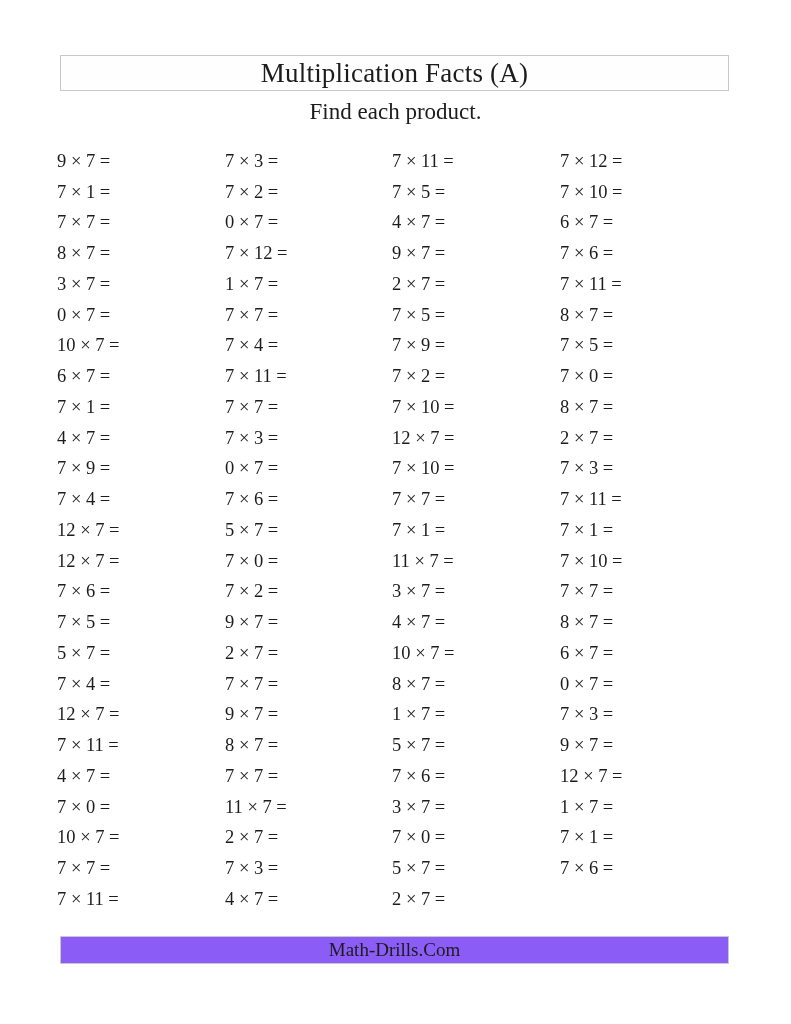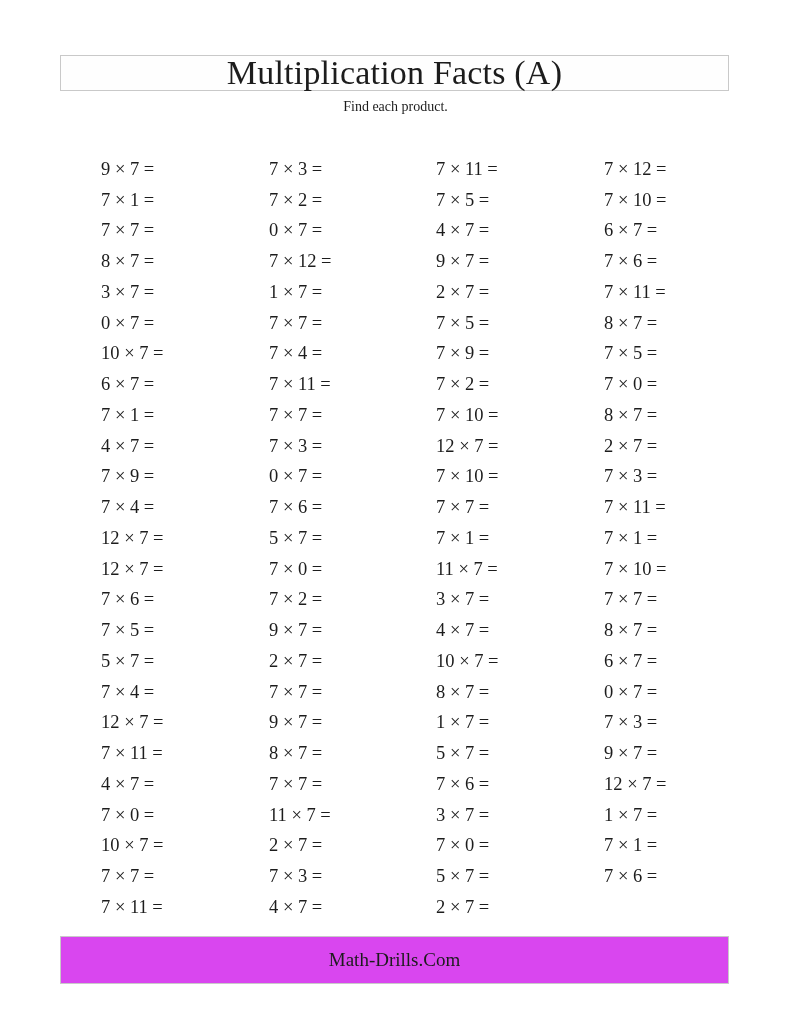--- a/index.html
+++ b/index.html
@@ -13,51 +13,50 @@
   }
   .title-box {
     position: absolute;
     left: 60px; top: 55px;
     width: 669px; height: 36px;
     border: 1px solid #c9c9c9;
     background: #fefefe;
     display: flex; align-items: center; justify-content: center;
   }
   .title-text {
-    font-size: 34px;
+    font-size: 27px;
     letter-spacing: 0.2px;
   }
   .subtitle {
     position: absolute;
     left: 0; top: 99px;
     width: 100%;
     text-align: center;
-    font-size: 14px;
+    font-size: 23px;
   }
   .problems-grid {
     position: absolute;
-    left: 57px; top: 154px;
+    left: 57px; top: 146px;
     width: 677px;
     display: grid;
     grid-template-columns: 168px 167px 168px 174px;
     grid-auto-rows: 30.75px;
-    margin-left: 44px;
   }
   .problem {
     font-size: 18.5px;
     display: flex;
     align-items: center;
     white-space: pre;
   }
   .footer-box {
     position: absolute;
     left: 60px; top: 936px;
-    width: 669px; height: 48px;
+    width: 669px; height: 28px;
     border: 1px solid #c9c9c9;
-    background: #d946ef;
+    background: #8b5cf6;
     display: flex; align-items: center; justify-content: center;
   }
   .footer-text { font-size: 19px; }
 </style>
 </head>
 <body>
 
 <div class="title-box">
   <span class="title-text">Multiplication Facts (A)</span>
 </div>

